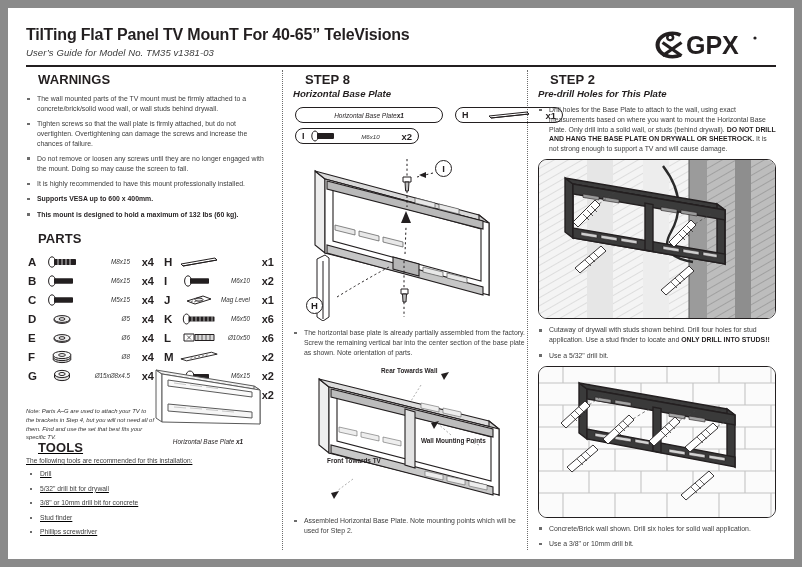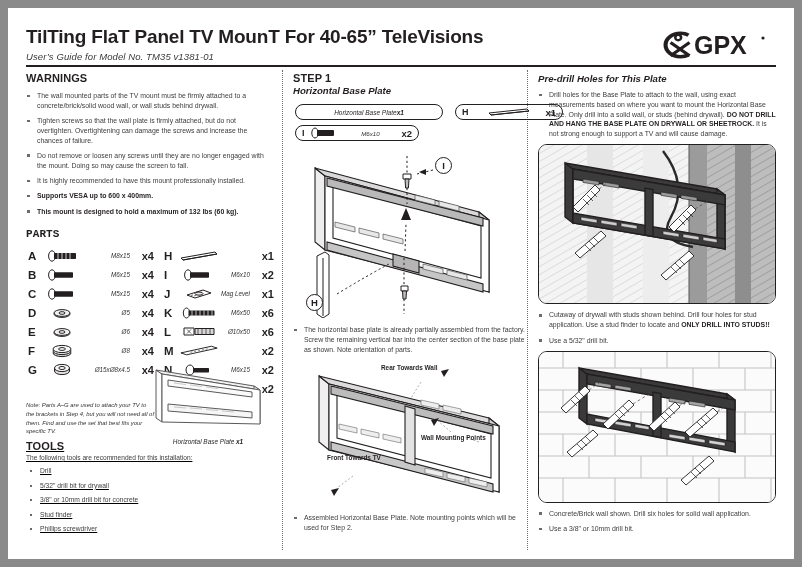--- a/index.html
+++ b/index.html
@@ -11,52 +11,53 @@
   #page {
     position: absolute; left: 8px; top: 8px;
     width: 786px; height: 551px;
     background: #ffffff;
     overflow: hidden;
   }
 
   
   #header { position: absolute; left: 18px; top: 18px; width: 750px; }
   #title {
-    font-size: 19px; font-weight: bold; color: #231f20;
+    font-size: 16px; font-weight: bold; color: #231f20;
     letter-spacing: -0.2px;
   }
   #subtitle {
     font-size: 9.5px; font-style: italic; color: #3a3a3a;
     margin-top: 3px; letter-spacing: 0.1px;
   }
   #header-rule {
     position: absolute; left: 18px; top: 57px;
     width: 750px; height: 1.6px; background: #231f20;
   }
 
   
-  #logo { position: absolute; right: 8px; top: 2px; width: 108px; height: 34px; }
+  #logo { position: absolute; right: 16px; top: 2px; width: 108px; height: 34px; }
 
   
   .col { position: absolute; top: 64px; }
   #col1 { left: 18px;  width: 246px; }
   #col2 { left: 285px; width: 238px; }
   #col3 { left: 530px; width: 238px; }
 
   .divider {
     position: absolute; top: 62px; height: 480px;
     width: 0; border-left: 1.4px dotted #6d6d6d;
   }
   #div1 { left: 274px; }
   #div2 { left: 519px; }
 
   
   .sec-head {
-    font-size: 11px; font-weight: bold; color: #231f20;
+    font-size: 13px; font-weight: bold; color: #231f20;
     letter-spacing: 0.1px;
+    margin-left: 12px;
   }
   .sec-sub {
     font-size: 9.6px; font-weight: bold; font-style: italic;
     color: #231f20; margin-top: 1px;
   }
 
   
   ul.bl { list-style: none; margin-top: 7px; }
   ul.bl li {
     position: relative; padding-left: 11px;
@@ -65,21 +66,21 @@
   }
   ul.bl li::before {
     content: ""; position: absolute; left: 1px; top: 3.5px;
     width: 2.6px; height: 2.6px; background: #6b6b6b;
   }
   ul.bl li.b { font-weight: bold; color: #231f20; }
   ul.bl li b { color: #231f20; }
   ul.bl.tight li { margin-bottom: 3px; }
 
   
-  #parts-head { margin-top: 12px; font-family: Liberation Mono, monospace; }
+  #parts-head { margin-top: 12px; }
   .parts-wrap { position: relative; margin-top: 6px; height: 152px; }
   .pcol { position: absolute; top: 0; }
   .pcol.left { left: 2px; width: 126px; }
   .pcol.right { left: 138px; width: 110px; }
   .prow {
     display: flex; align-items: center; height: 19px;
   }
   .pletter {
     width: 15px; font-size: 11.5px; font-weight: bold; color: #231f20;
   }
@@ -157,21 +158,21 @@
     background: #fff;
   }
 </style>
 </head>
 <body>
 
 <div id="page">
 
   <div id="header">
     <div id="title">TilTing FlaT Panel TV MounT For 40-65” TeleVisions</div>
-    <div id="subtitle">User’s Guide for  Model No. TM35 v1381-01</div>
+    <div id="subtitle">User’s Guide for  Model No. TM35 v1381-03</div>
 
     <div id="logo">
       <svg width="108" height="34" viewBox="0 0 108 34">
         <g fill="#231f20">
 
           <path d="M20.5 3.5 C11 3.5 3.5 9.5 3.5 17 C3.5 24.5 11 30.5 20.5 30.5 C24 30.5 27 29.7 29.5 28.3 L27.3 25.2 C25.3 26.3 23 26.9 20.5 26.9 C13.3 26.9 7.6 22.4 7.6 17 C7.6 11.6 13.3 7.1 20.5 7.1 C23 7.1 25.3 7.7 27.3 8.8 L29.5 5.7 C27 4.3 24 3.5 20.5 3.5 Z"></path>
           <path d="M14 9.5 C14 7.3 15.9 5.6 18.2 5.6 C20.5 5.6 22.4 7.3 22.4 9.5 C22.4 11.7 20.5 13.4 18.2 13.4 C15.9 13.4 14 11.7 14 9.5 Z M16.6 9.5 C16.6 10.4 17.3 11.1 18.2 11.1 C19.1 11.1 19.8 10.4 19.8 9.5 C19.8 8.6 19.1 7.9 18.2 7.9 C17.3 7.9 16.6 8.6 16.6 9.5 Z"></path>
           <path d="M11.5 13.2 L30.5 26.5 L28.6 29 L9.6 15.7 Z"></path>
           <path d="M28.6 13.2 L30.5 15.7 L11.5 29 L9.6 26.5 Z"></path>
         </g>
@@ -441,21 +442,21 @@
     <ul id="tools-list">
         <li>Drill</li>
         <li>5/32" drill bit for drywall</li>
         <li>3/8" or 10mm drill bit for concrete</li>
         <li>Stud finder</li>
         <li>Phillips screwdriver</li>
       </ul>
   </div>
 
   <div class="col" id="col2">
-    <div class="sec-head">STEP 1</div>
+    <div class="sec-head">STEP 8</div>
     <div class="sec-sub">Horizontal Base Plate</div>
 
     <div id="s1-pills">
       <div class="pill" id="pill-plate">
         <span class="pill-txt">Horizontal Base Plate </span>
           <span class="pill-txt"><b>x1</b></span>
       </div>
       <div class="pill" id="pill-H">
         <span class="pill-letter">H</span>
         <span style="flex:1;display:flex;justify-content:center;">
@@ -580,20 +581,21 @@
     </div>
 
     <div class="cap" style="margin-top:2px;">
       <ul class="bl tight">
           <li>Assembled Horizontal Base Plate. Note mounting points which will be used for Step 2.</li>
         </ul>
     </div>
   </div>
 
   <div class="col" id="col3">
+    <div class="sec-head">STEP 2</div>
     <div class="sec-sub">Pre-drill Holes for This Plate</div>
 
     <ul class="bl" style="margin-top:6px;">
       <li>
         <span>Drill holes for the Base Plate to attach to the wall, using exact measurements based on where you want to mount the Horizontal Base Plate. Only drill into a solid wall, or studs (behind drywall). </span><b>DO NOT DRILL AND HANG THE BASE PLATE ON DRYWALL OR SHEETROCK.</b><span> It is not strong enough to support a TV and will cause damage.</span>
       </li>
     </ul>
 
     <div class="framebox" style="height:160px;margin-top:4px;">
       <svg width="236" height="158" viewBox="0 0 236 158">

